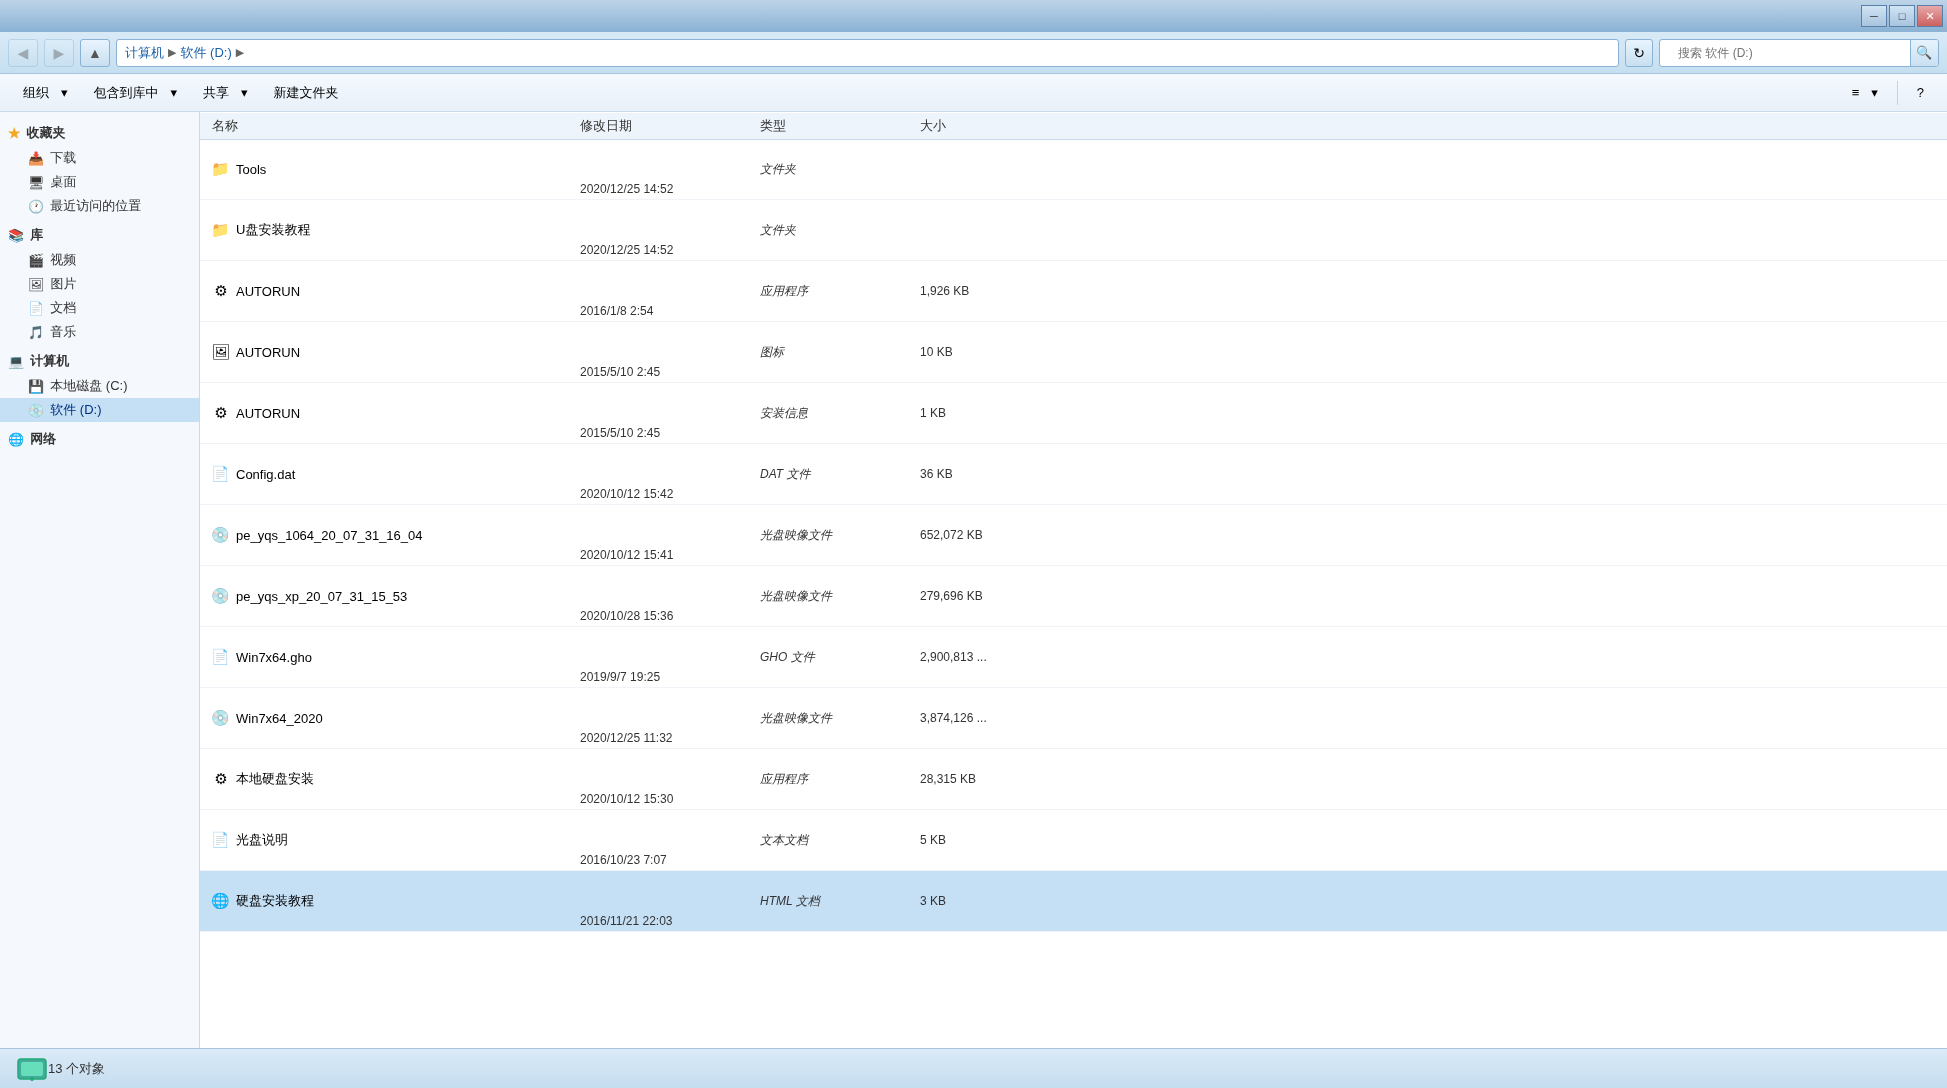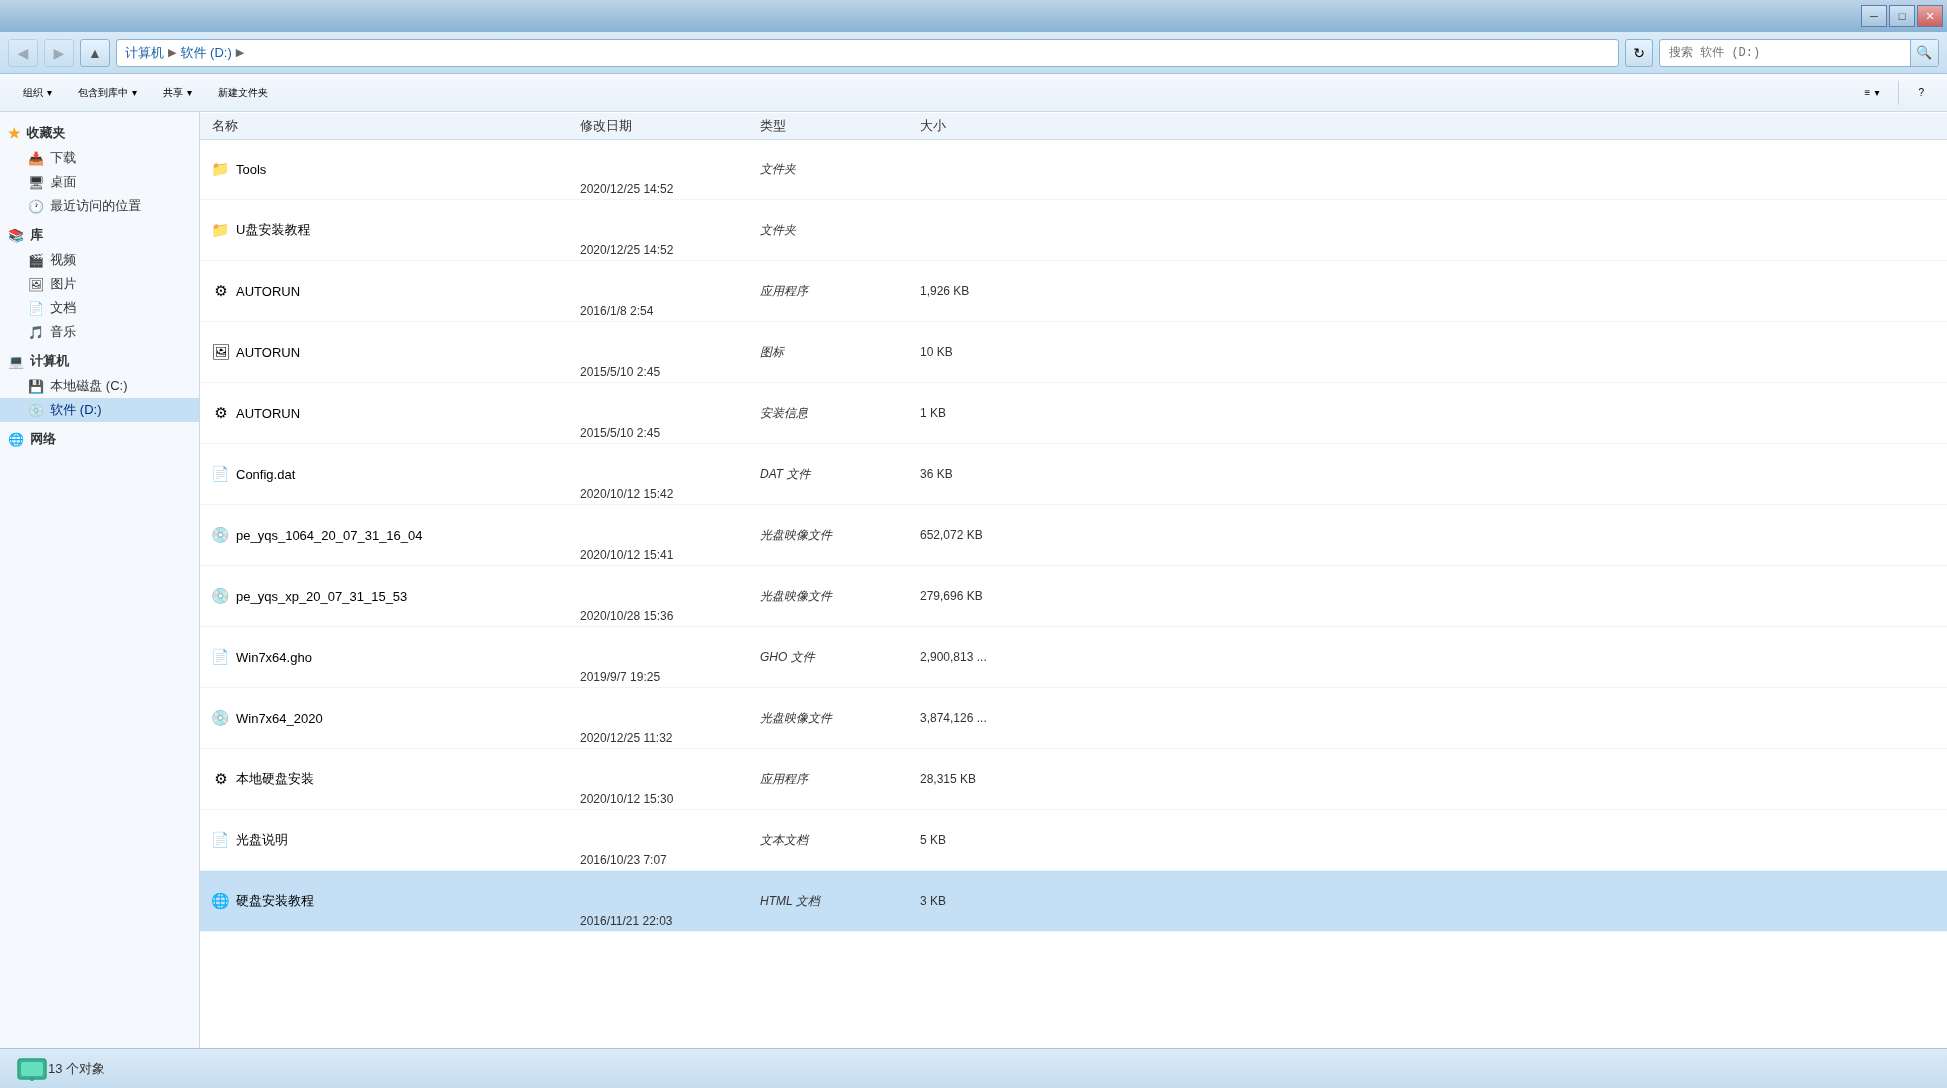--- a/index.html
+++ b/index.html
@@ -102,24 +102,24 @@
       border-radius: 3px;
       display: flex;
       align-items: center;
       background: #fff;
       overflow: hidden;
     }
     .search-input {
       flex: 1;
       border: none;
       outline: none;
-      padding: 0 9px;
+      padding: 0 18px;
       font-size: 12px;
       color: #999;
-      font-family: Liberation Mono, monospace;
+      font-family: Liberation Sans, sans-serif;
     }
     .search-btn {
       width: 28px;
       height: 28px;
       background: linear-gradient(to bottom, #e8f4ff, #c8dff0);
       border: none;
       border-left: 1px solid #8ab2d4;
       cursor: pointer;
       display: flex;
       align-items: center;
@@ -140,22 +140,22 @@
     }
     .toolbar-btn {
       height: 28px;
       padding: 0 10px;
       border: 1px solid transparent;
       background: transparent;
       border-radius: 3px;
       cursor: pointer;
       display: flex;
       align-items: center;
-      gap: 4px;
-      font-size: 10px;
+      gap: 12px;
+      font-size: 13px;
       font-family: inherit;
     }
     .toolbar-sep {
       width: 1px;
       height: 24px;
       background: #c0d4e8;
       margin: 0 4px;
     }
     .toolbar-right {
       margin-left: auto;

